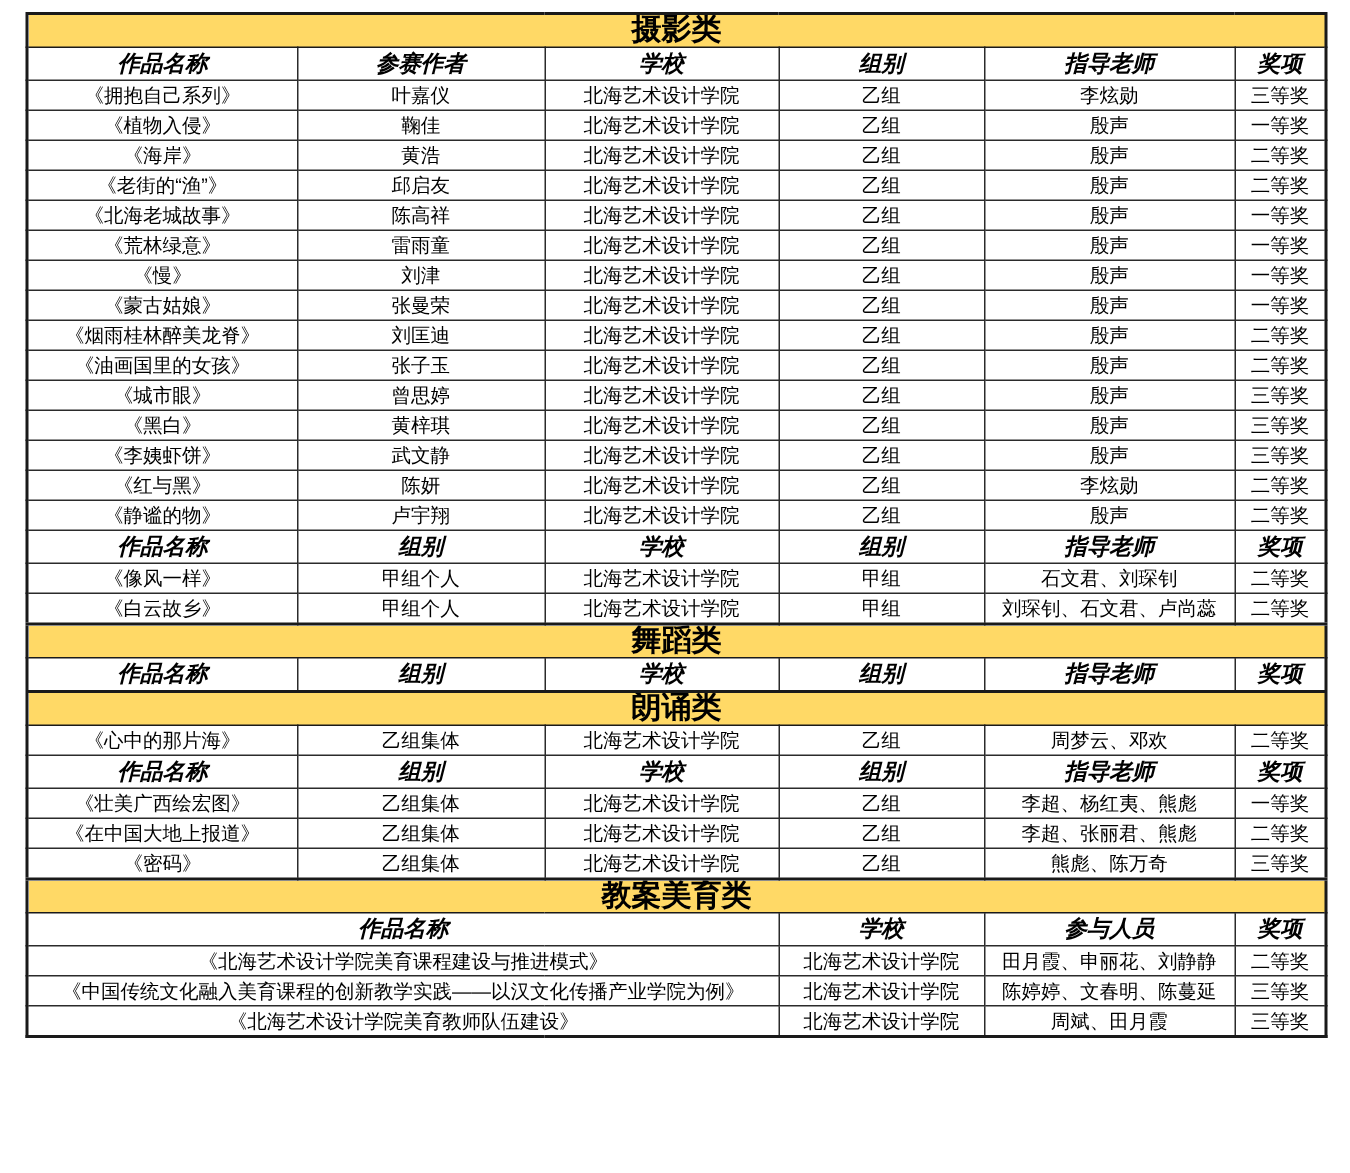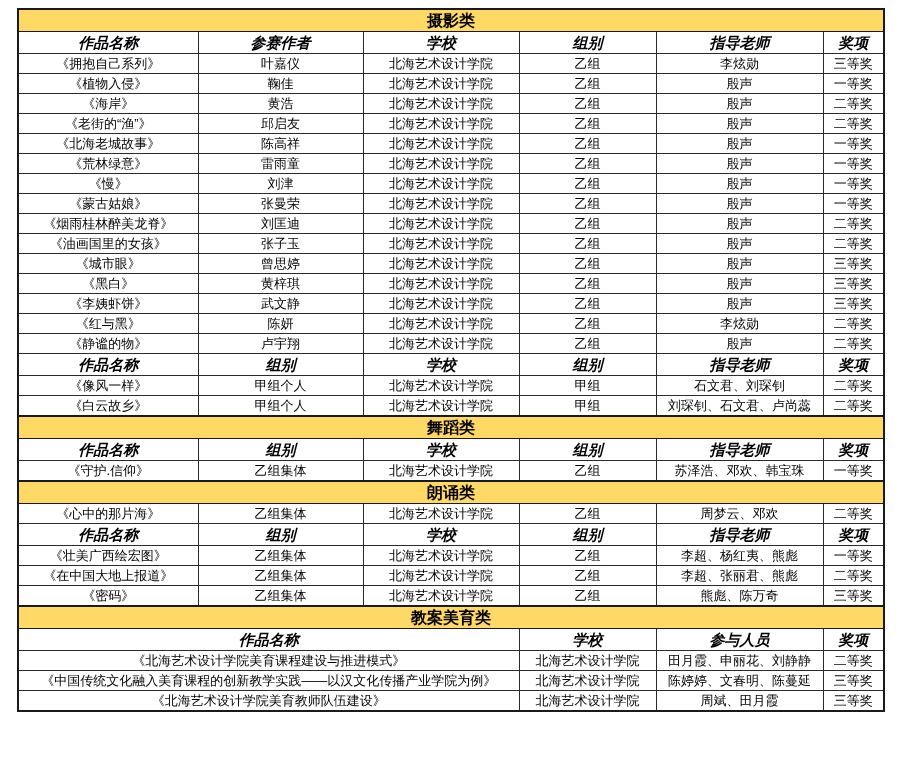--- a/index.html
+++ b/index.html
@@ -32,21 +32,21 @@
     overflow: hidden;
     padding: 0 2px;
     font-size: 13px;
     height: 19px;
     line-height: 19px;
     font-weight: 500;
   }
   table.award-table td.band {
     background: var(--band-bg, #FFD966);
     font-weight: bold;
-    font-size: 16px;
+    font-size: 20px;
     height: 21px;
     line-height: 21px;
     border-top: 2px solid #1a1a1a;
     border-bottom: 1px solid #1a1a1a;
   }
   table.award-table td.head {
     font-weight: bold;
     font-size: 15px;
     height: 21px;
     line-height: 21px;
@@ -227,28 +227,20 @@
         </tr>
         <tr>
           <td class="head">作品名称</td>
           <td class="head">组别</td>
           <td class="head">学校</td>
           <td class="head">组别</td>
           <td class="head">指导老师</td>
           <td class="head">奖项</td>
         </tr>
         <tr>
-          <td>《守护.信仰》</td>
-          <td>乙组集体</td>
-          <td>北海艺术设计学院</td>
-          <td>乙组</td>
-          <td>苏泽浩、邓欢、韩宝珠</td>
-          <td>一等奖</td>
-        </tr>
-        <tr>
           <td class="band" colspan="6">朗诵类</td>
         </tr>
         <tr>
           <td>《心中的那片海》</td>
           <td>乙组集体</td>
           <td>北海艺术设计学院</td>
           <td>乙组</td>
           <td>周梦云、邓欢</td>
           <td>二等奖</td>
         </tr>

